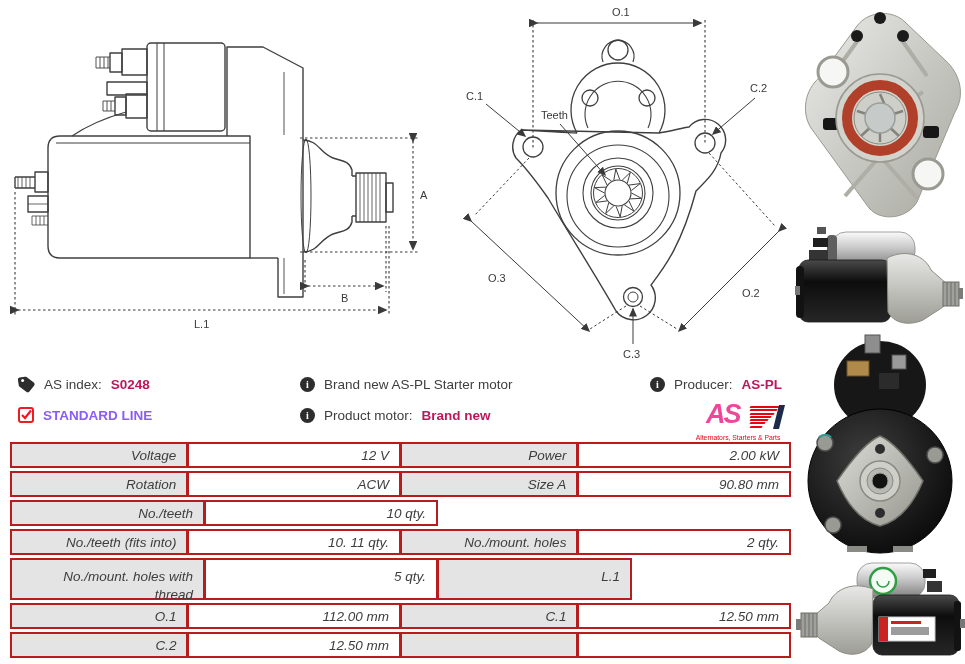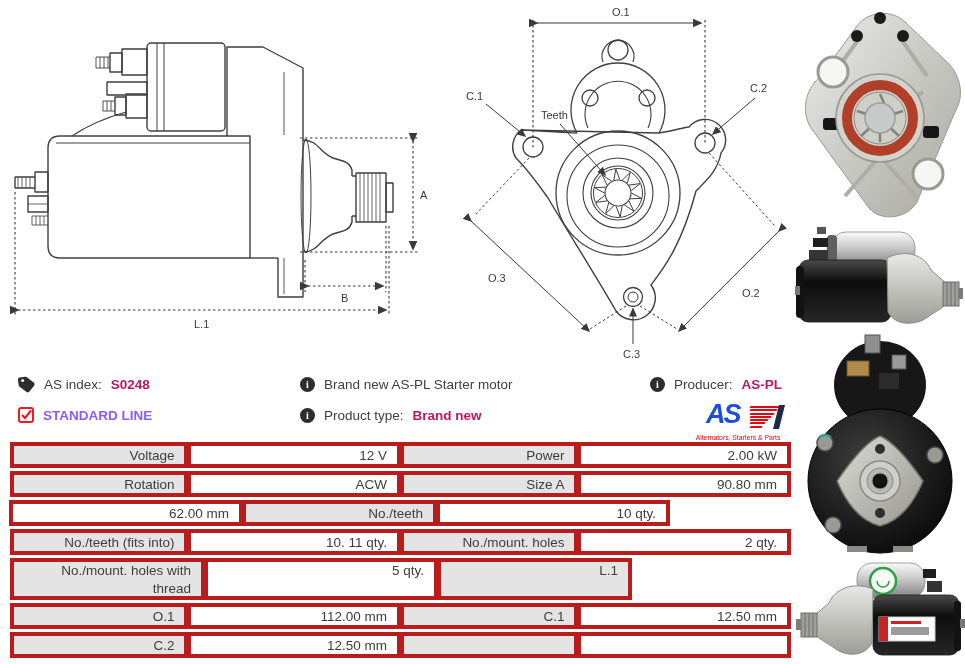--- a/index.html
+++ b/index.html
@@ -28,36 +28,36 @@
   .badge{display:flex;align-items:center;gap:9px;height:20px;margin-bottom:11px;font-size:13.5px;white-space:nowrap;}
   .badge b{font-weight:bold;color:#be185d;}
   .badge.red{color:#8b5cf6;font-weight:bold;}
   .info-icon{width:15px;height:15px;border-radius:50%;background:#2d2d2d;color:#fff;
              display:flex;align-items:center;justify-content:center;
              font-size:10px;font-weight:bold;font-family:"Liberation Serif",serif;flex:0 0 15px;}
   
   #as-logo{position:relative;margin-left:38px;margin-top:2px;width:105px;}
   #as-logo .mark{position:relative;height:26px;}
   #as-logo .as-text{position:absolute;left:18px;top:-4px;font-size:27px;line-height:26px;font-weight:bold;
-                    font-style:italic;color:#1d4ed8;letter-spacing:-2px;}
+                    font-style:italic;color:#ec4899;letter-spacing:-2px;}
   #as-logo .stripes{position:absolute;left:62px;top:1px;}
   #as-logo .stripes i{display:block;height:2.2px;background:#e30613;margin-bottom:1.1px;transform:skewX(-30deg);}
   #as-logo .bar{position:absolute;left:88px;top:0;width:6px;height:24px;background:#1c2b4a;transform:skewX(-14deg);}
   #as-logo .tagline{margin-top:3px;font-size:6.8px;color:#e30613;text-align:center;width:100px;white-space:nowrap;}
 
   
   #spec-table{position:absolute;left:10px;top:442px;width:781px;}
   .spec-row{display:flex;margin-bottom:3px;}
-  .spec-row .cell{box-sizing:border-box;height:26px;border:4px solid #b91c1c;
+  .spec-row .cell{box-sizing:border-box;height:26px;border:2px solid #b91c1c;
                   display:flex;align-items:center;justify-content:flex-end;
-                  padding:0 10px;font-size:13.5px;color:#3d3d3d;text-align:right;}
+                  padding:0 10px;font-size:13.5px;color:#3d3d3d;text-align:right;font-style:italic;}
   .spec-row .cell.label{width:195px;background:#e4e4e4;}
   .spec-row .cell.value{width:234px;background:#fff;margin-left:-1px;}
   .spec-row .cell + .cell.label{margin-left:-1px;}
-  .spec-row.tall .cell{height:42px;align-items:flex-start;padding-top:0;line-height:1.3;}
+  .spec-row.tall .cell{height:42px;align-items:flex-start;padding-top:8px;line-height:1.3;}
 </style>
 </head>
 <body>
 
 <div id="canvas">
 
   <svg id="side-view" class="diagram" viewBox="0 0 430 345" xmlns="http://www.w3.org/2000/svg">
     <defs>
       <marker id="sv-ah" markerWidth="9" markerHeight="8" refX="7.5" refY="4" orient="auto">
         <path d="M0,0 L9,4 L0,8 z" fill="#3a3a3a"></path>
@@ -299,21 +299,21 @@
       </div>
     </div>
 
     <div id="info-col-2" class="info-col">
       <div class="badge">
         <span class="info-icon">i</span>
         <span>Brand new AS-PL Starter motor</span>
       </div>
       <div class="badge">
         <span class="info-icon">i</span>
-        <span>Product type:</span>
+        <span>Product motor:</span>
           <b>Brand new</b>
       </div>
     </div>
 
     <div id="info-col-3" class="info-col">
       <div class="badge">
         <span class="info-icon">i</span>
         <span>Producer:</span>
           <b>AS-PL</b>
       </div>
@@ -343,21 +343,20 @@
         <div class="cell label">Power</div>
         <div class="cell value">2.00 kW</div>
       </div>
       <div class="spec-row">
         <div class="cell label">Rotation</div>
         <div class="cell value">ACW</div>
         <div class="cell label">Size A</div>
         <div class="cell value">90.80 mm</div>
       </div>
       <div class="spec-row">
-        <div class="cell value">62.00 mm</div>
         <div class="cell label">No./teeth</div>
         <div class="cell value">10 qty.</div>
       </div>
       <div class="spec-row">
         <div class="cell label">No./teeth (fits into)</div>
         <div class="cell value">10. 11 qty.</div>
         <div class="cell label">No./mount. holes</div>
         <div class="cell value">2 qty.</div>
       </div>
       <div class="spec-row tall">

